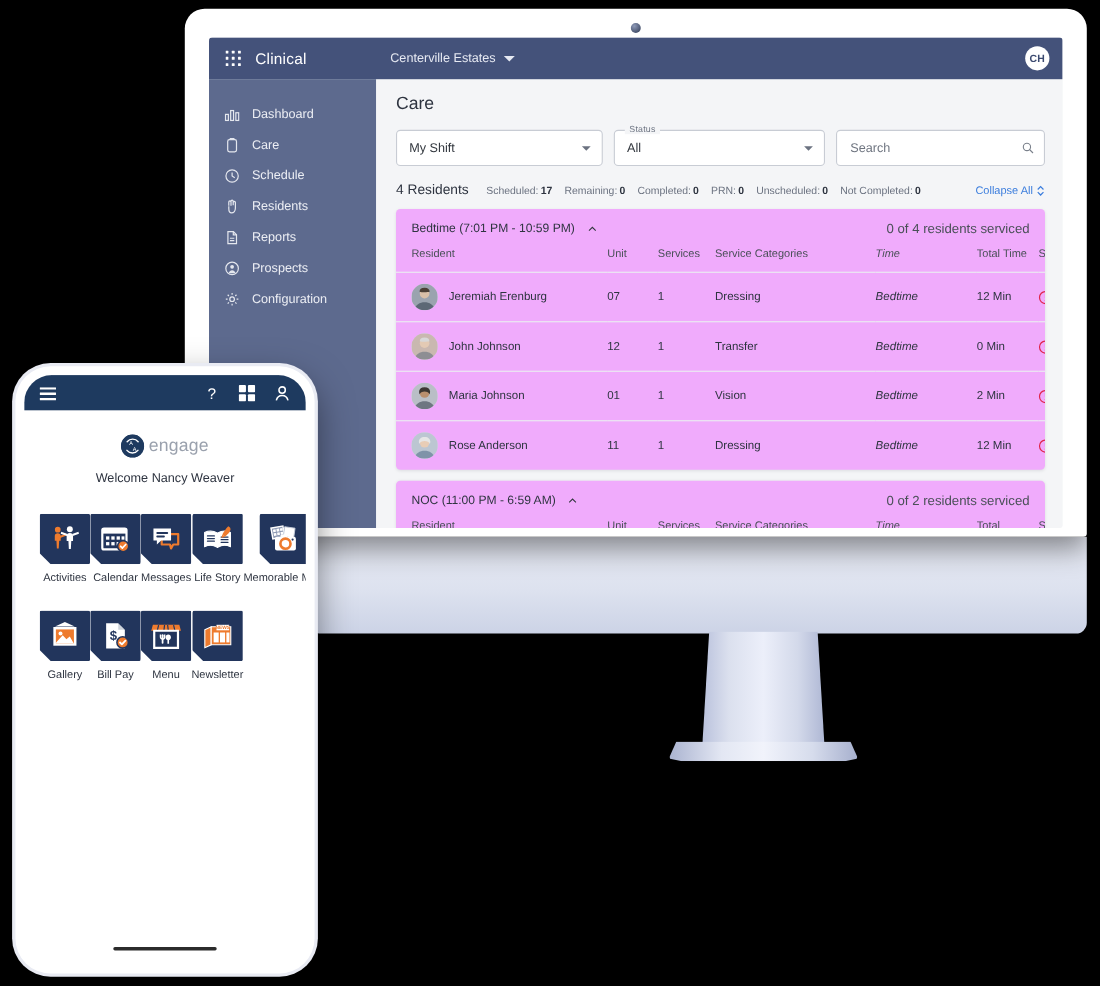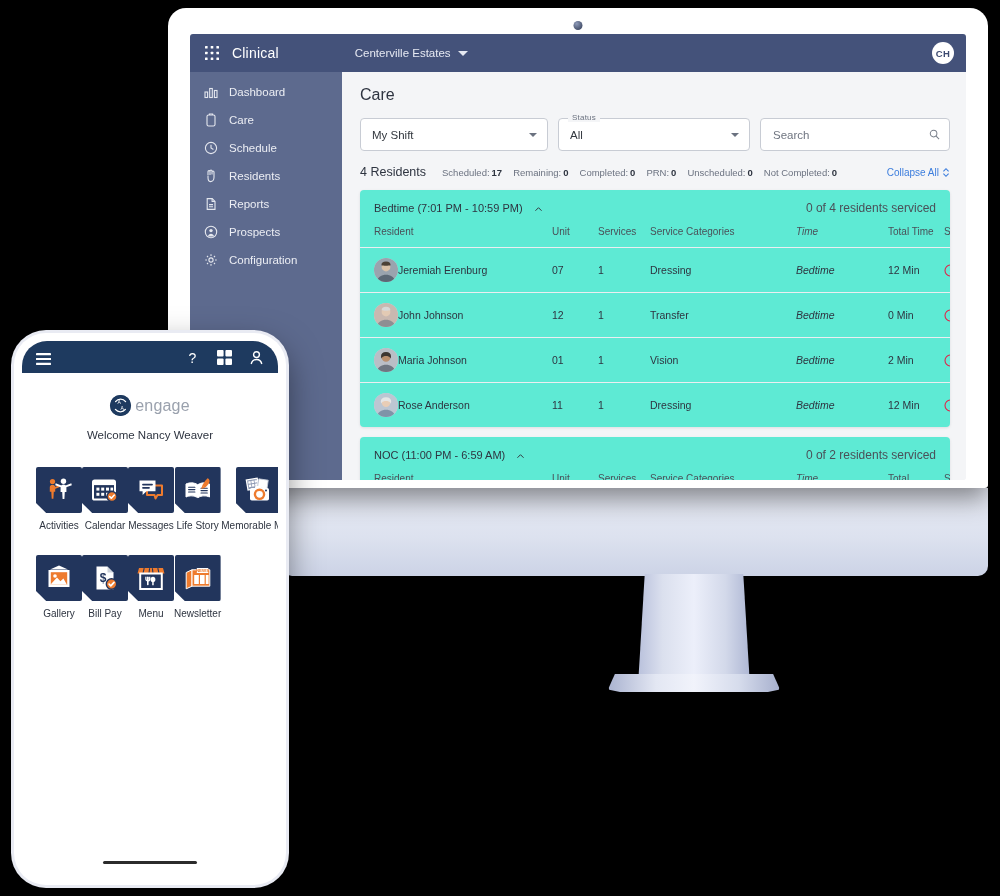--- a/index.html
+++ b/index.html
@@ -63,21 +63,21 @@
     color:#e6e9f2;font-size:11.5px;margin-left:76px;display:flex;align-items:center;gap:7px;
   }
   .chev-d{width:0;height:0;border-left:5px solid transparent;border-right:5px solid transparent;border-top:5px solid #e6e9f2;display:inline-block;}
   .avatar-ch{
     position:absolute;right:12px;top:8px;width:22px;height:22px;border-radius:50%;
     background:#fff;color:#3c4a70;font-size:9.5px;font-weight:700;
     display:flex;align-items:center;justify-content:center;letter-spacing:.3px;
   }
   .sidebar{
     position:absolute;left:0;top:38px;width:152px;height:408px;
-    background:#5d6a8e;padding-top:6px;box-sizing:border-box;
+    background:#5d6a8e;padding-top:18px;box-sizing:border-box;
   }
   .nav-item{
     display:flex;align-items:center;height:28px;padding-left:14px;gap:11px;
     color:#eceef4;font-size:11.5px;cursor:pointer;
   }
   .nav-item .ico{width:14px;height:14px;flex:0 0 14px;opacity:.95;display:block;}
   .content{
     position:absolute;left:152px;top:38px;width:624px;height:408px;
     background:#f4f5f7;box-sizing:border-box;padding:14px 16px 0 18px;overflow:hidden;
   }
@@ -103,21 +103,21 @@
   .field .ph{color:#6f7580;}
   .statsrow{display:flex;align-items:baseline;gap:0;margin-bottom:11px;}
   .res-count{font-size:12.5px;color:#2e3440;margin-right:16px;}
   .res-count b{font-weight:400;}
   .stat{font-size:9.5px;color:#6b7280;margin-right:11px;white-space:nowrap;}
   .stat b{color:#2e3440;font-weight:700;margin-left:2px;}
   .collapse-all{
     margin-left:auto;color:#3b7ddd;font-size:10px;display:flex;align-items:center;gap:3px;cursor:pointer;
   }
   .card{
-    background:#5eead4;border-radius:4px;box-shadow:0 1px 3px rgba(16,24,40,.10);
+    background:#f0abfc;border-radius:4px;box-shadow:0 1px 3px rgba(16,24,40,.10);
     margin-bottom:10px;overflow:hidden;
   }
   .grp-head{
     display:flex;align-items:center;padding:11px 14px 9px 14px;font-size:11px;color:#2e3440;
   }
   .grp-head .caretup{
     margin-left:11px;width:9px;height:9px;display:inline-block;
   }
   .grp-head .serviced{margin-left:auto;font-size:12px;color:#4a5058;}
   table.care{width:100%;border-collapse:collapse;table-layout:fixed;}
@@ -128,21 +128,21 @@
   table.care td{
     font-size:10.5px;color:#2e3440;padding:10px 0;border-top:1px solid #eceef1;vertical-align:middle;
   }
   .c-res{width:178px;padding-left:14px !important;}
   .c-unit{width:46px;}
   .c-svc{width:52px;}
   .c-cat{width:146px;}
   .c-time{width:92px;font-style:italic;}
   .c-tot{width:56px;}
   .c-st{width:54px;}
-  .resident-cell{display:flex;align-items:center;}
+  .resident-cell{display:flex;align-items:center;gap:10px;}
   .av{
     width:24px;height:24px;border-radius:50%;flex:0 0 24px;
     background:#cfd6e0;overflow:hidden;position:relative;
   }
   .av svg{display:block;width:24px;height:24px;}
   .status-ico{width:13px;height:13px;display:block;}
 
   
   .phone{
     position:absolute;left:14px;top:333px;width:272px;height:552px;

